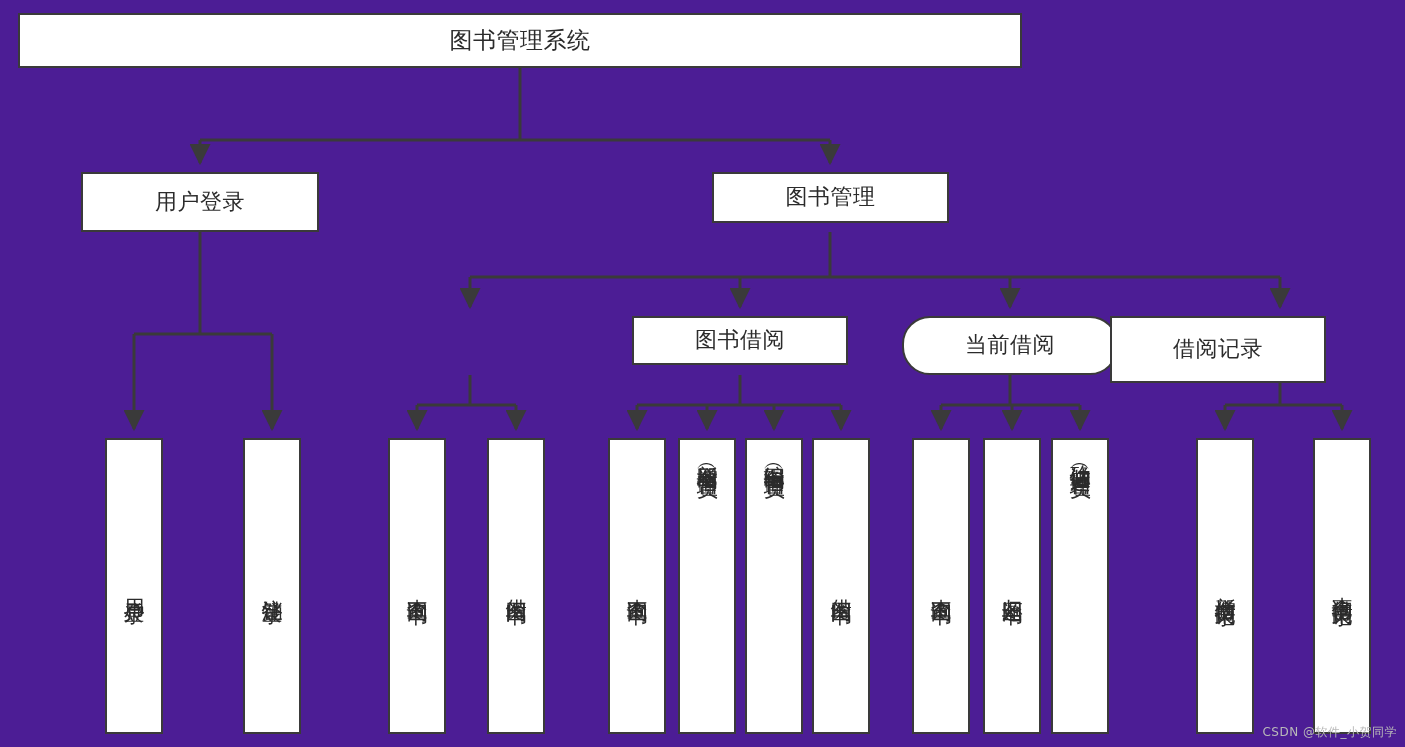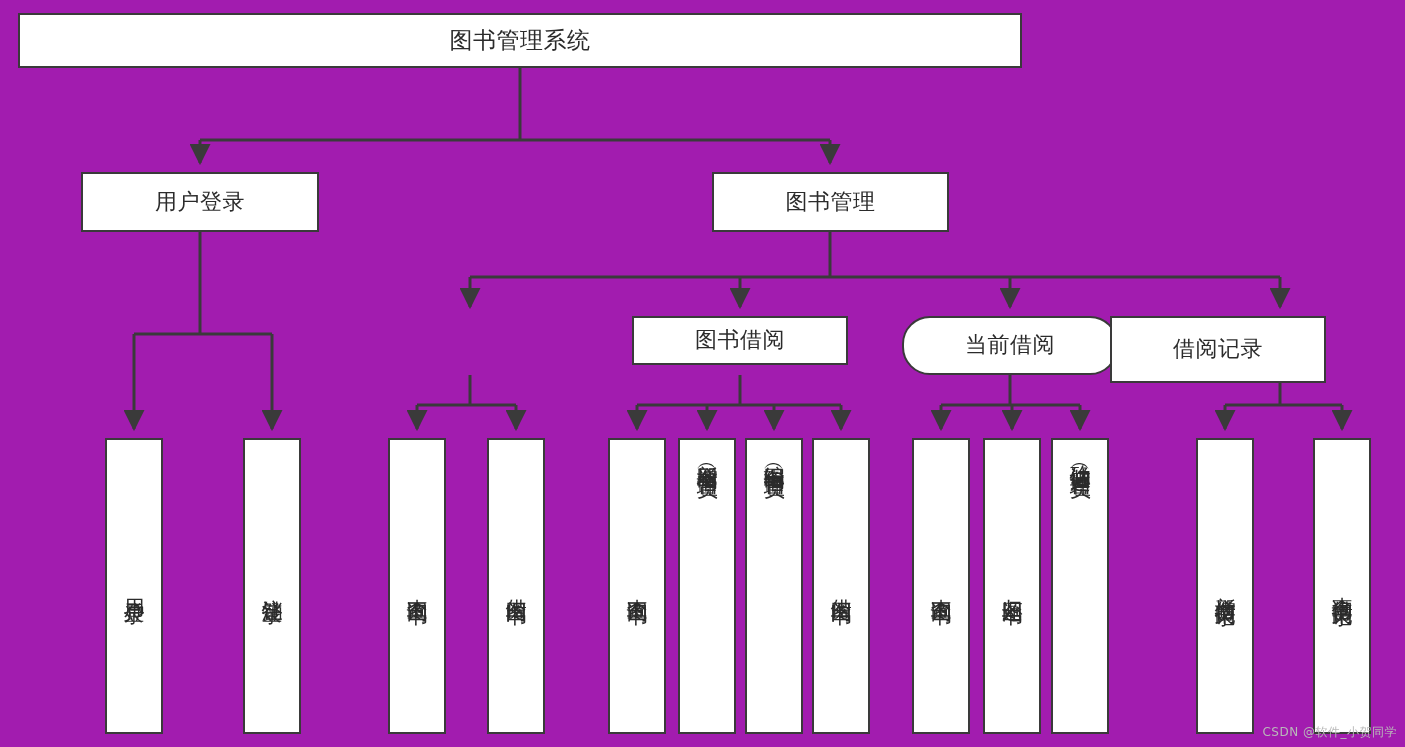--- a/index.html
+++ b/index.html
@@ -7,21 +7,21 @@
     padding: 0;
     background: #ffffff;
   }
   body {
     font-family: "DejaVu Sans", "Liberation Sans", sans-serif;
   }
   #canvas {
     position: relative;
     width: 1405px;
     height: 747px;
-    background: #a21caf;
+    background: #4c1d95;
     overflow: hidden;
   }
   svg.edges {
     position: absolute;
     left: 0;
     top: 0;
     width: 1405px;
     height: 747px;
     pointer-events: none;
   }
@@ -130,21 +130,21 @@
     </g>
   </svg>
 
   <div class="node horiz root" style="left:18px;top:13px;width:1004px;height:55px;">
     <span class="label">图书管理系统</span>
   </div>
 
   <div class="node horiz" style="left:81px;top:172px;width:238px;height:60px;">
     <span class="label">用户登录</span>
   </div>
-  <div class="node horiz" style="left:712px;top:172px;width:237px;height:60px;">
+  <div class="node horiz" style="left:712px;top:172px;width:237px;height:51px;">
     <span class="label">图书管理</span>
   </div>
 
   <div class="node horiz" style="left:632px;top:316px;width:216px;height:49px;">
     <span class="label">图书借阅</span>
   </div>
   <div class="node horiz" style="left:902px;top:316px;width:216px;height:59px;border-radius:28px;">
     <span class="label">当前借阅</span>
   </div>
   <div class="node horiz" style="left:1110px;top:316px;width:216px;height:67px;">

